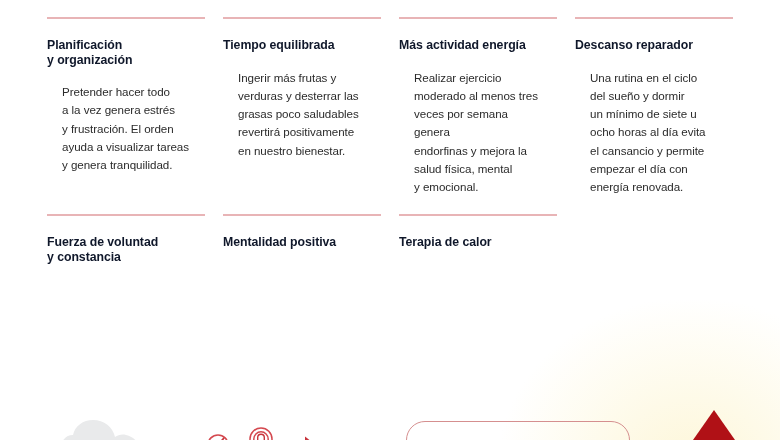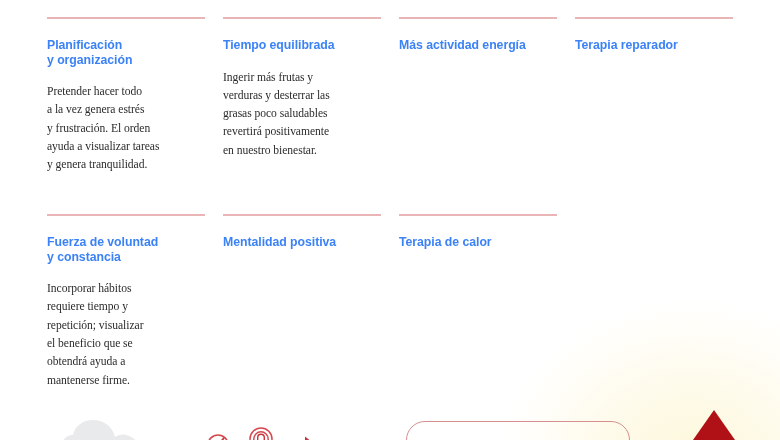--- a/index.html
+++ b/index.html
@@ -51,35 +51,34 @@
   }
 
   .card-rule {
     height: 2px;
     width: 158px;
     background: #e8b4b6;
     margin-bottom: 19px;
   }
 
   .card-title {
-    color: #3b82f6;
+    color: #0f172a;
     font-size: 12.3px;
     font-weight: bold;
     line-height: 14.6px;
     letter-spacing: -0.05px;
     margin: 0 0 16px 0;
   }
 
   .card-body {
     color: #2b2b2b;
     font-size: 11.6px;
     line-height: 18.3px;
     letter-spacing: -0.05px;
-    margin: 0;
-    font-family: Liberation Serif, serif;
+    margin: 15px;
   }
 
   
   .deco { position: absolute; left: 0; bottom: 0; width: 780px; height: 44px; }
 
   .cloud-shape {
     position: absolute;
     left: 62px;
     bottom: -16px;
     width: 86px;
@@ -134,32 +133,33 @@
 
     <div class="card">
       <div class="card-rule"></div>
       <div class="card-title">Tiempo equilibrada</div>
       <div class="card-body">Ingerir más frutas y<br>verduras y desterrar las<br>grasas poco saludables<br>revertirá positivamente<br>en nuestro bienestar.</div>
     </div>
 
     <div class="card">
       <div class="card-rule"></div>
       <div class="card-title">Más actividad energía</div>
-    </div>
-
-    <div class="card">
-      <div class="card-rule"></div>
-      <div class="card-title">Terapia reparador</div>
+      <div class="card-body">Realizar ejercicio<br>moderado al menos tres<br>veces por semana genera<br>endorfinas y mejora la<br>salud física, mental<br>y emocional.</div>
+    </div>
+
+    <div class="card">
+      <div class="card-rule"></div>
+      <div class="card-title">Descanso reparador</div>
+      <div class="card-body">Una rutina en el ciclo<br>del sueño y dormir<br>un mínimo de siete u<br>ocho horas al día evita<br>el cansancio y permite<br>empezar el día con<br>energía renovada.</div>
     </div>
 
 
     <div class="card">
       <div class="card-rule"></div>
       <div class="card-title">Fuerza de voluntad<br>y constancia</div>
-      <div class="card-body">Incorporar hábitos<br>requiere tiempo y<br>repetición; visualizar<br>el beneficio que se<br>obtendrá ayuda a<br>mantenerse firme.</div>
     </div>
 
     <div class="card">
       <div class="card-rule"></div>
       <div class="card-title">Mentalidad positiva</div>
     </div>
 
     <div class="card">
       <div class="card-rule"></div>
       <div class="card-title">Terapia de calor</div>

